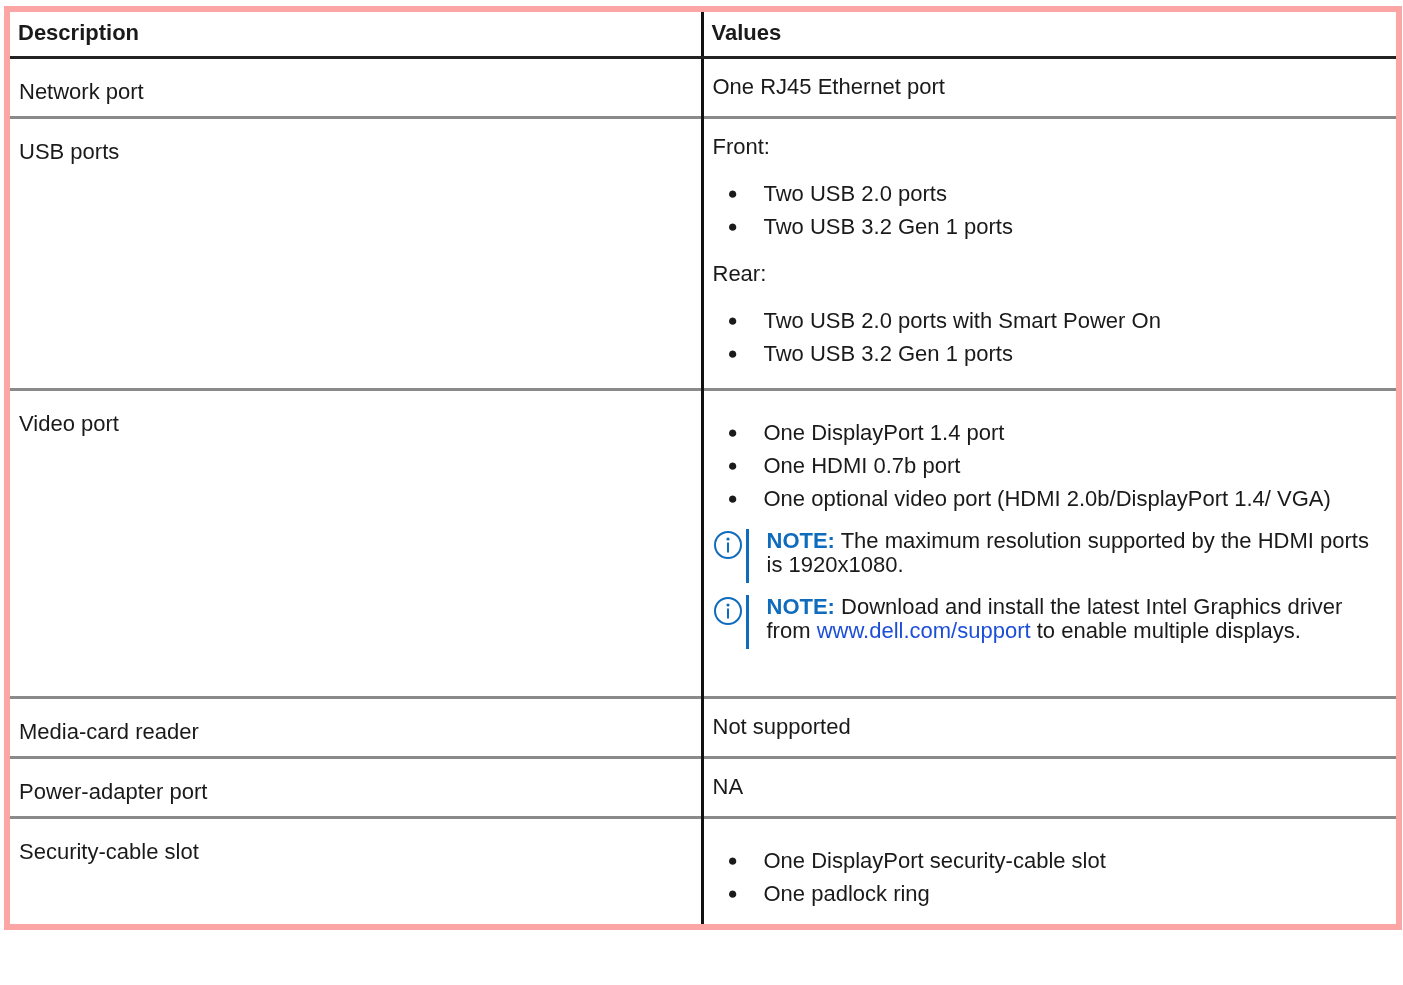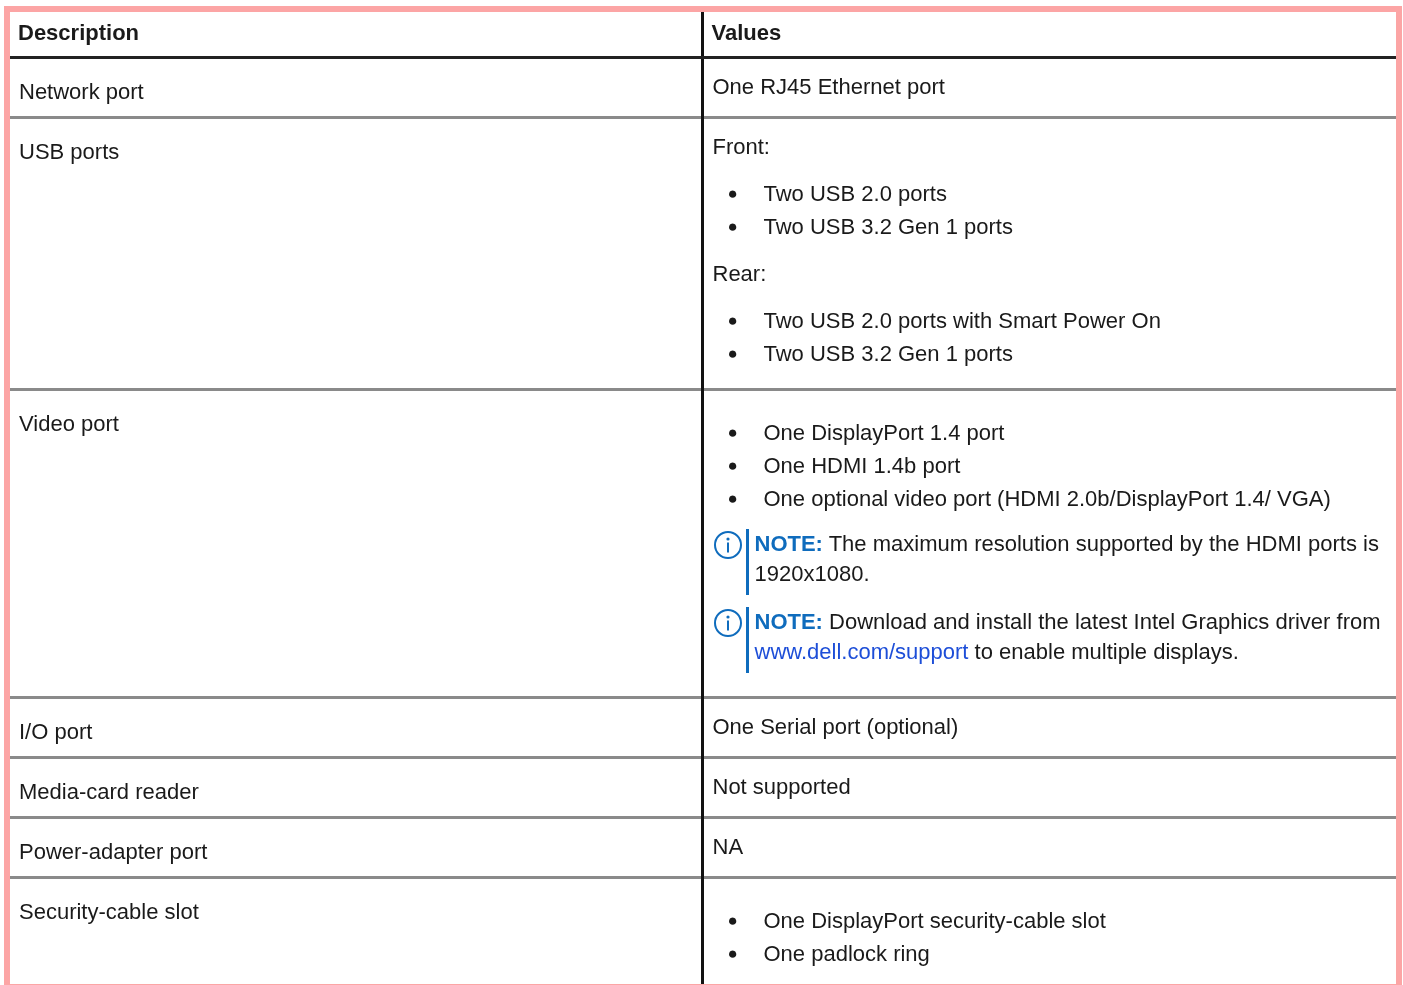--- a/index.html
+++ b/index.html
@@ -15,21 +15,21 @@
   th:last-child { border-right: none; }
   td { border-top: 3px solid #8a8a8a; }
   td.desc { border-right: 3px solid #111; padding-top: 16px; padding-left: 9px; }
   td.val { padding-top: 11px; padding-left: 9px; }
   tr.first td { border-top: 3px solid #333; }
   .bullet-list { list-style: none; margin: 14px; padding: 0; }
   .bullet-list li { position: relative; padding-left: 37px; }
   .bullet-list li::before { content: "\25CF"; position: absolute; left: 1px; top: 0; font-size: 17px; }
   .note { display: flex; align-items: flex-start; margin-top: 2px; margin-bottom: 12px; }
   .note-icon { width: 30px; height: 30px; flex: 0 0 30px; margin-top: 1px; margin-right: 3px; }
-  .note-body { border-left: 3px solid #0f6cbd; padding-left: 6px; padding-bottom: 6px; line-height: 30px; }
+  .note-body { border-left: 3px solid #0f6cbd; padding-left: 18px; padding-bottom: 6px; line-height: 24px; }
   .note-label { color: #0f6cbd; font-weight: bold; }
   .link { color: #1d4ed8; }
 </style>
 </head>
 <body>
 
 <table>
   <colgroup>
       <col class="c1">
       <col class="c2">
@@ -62,21 +62,21 @@
         </ul>
       </td>
     </tr>
 
 
     <tr style="height:308px">
       <td class="desc">Video port</td>
       <td class="val">
         <ul class="bullet-list">
           <li>One DisplayPort 1.4 port</li>
-          <li>One HDMI 1.4b port</li>
+          <li>One HDMI 0.7b port</li>
           <li>One optional video port (HDMI 2.0b/DisplayPort 1.4/ VGA)</li>
         </ul>
         <div class="note">
           <svg class="note-icon" viewBox="0 0 30 30">
             <circle cx="15" cy="15" r="13" fill="none" stroke="#0f6cbd" stroke-width="2"></circle>
             <circle cx="15" cy="9" r="1.6" fill="#0f6cbd"></circle>
             <rect x="14" y="12.5" width="2" height="10" fill="#0f6cbd"></rect>
           </svg>
           <div class="note-body"><span class="note-label">NOTE:</span><span> The maximum resolution supported by the HDMI ports is 1920x1080.</span></div>
         </div>
@@ -84,24 +84,20 @@
           <svg class="note-icon" viewBox="0 0 30 30">
             <circle cx="15" cy="15" r="13" fill="none" stroke="#0f6cbd" stroke-width="2"></circle>
             <circle cx="15" cy="9" r="1.6" fill="#0f6cbd"></circle>
             <rect x="14" y="12.5" width="2" height="10" fill="#0f6cbd"></rect>
           </svg>
           <div class="note-body"><span class="note-label">NOTE:</span><span> Download and install the latest Intel Graphics driver from </span><span class="link">www.dell.com/support</span><span> to enable multiple displays.</span></div>
         </div>
       </td>
     </tr>
 
-    <tr style="height:60px">
-      <td class="desc">I/O port</td>
-      <td class="val">One Serial port (optional)</td>
-    </tr>
 
     <tr style="height:60px">
       <td class="desc">Media-card reader</td>
       <td class="val">Not supported</td>
     </tr>
 
     <tr style="height:60px">
       <td class="desc">Power-adapter port</td>
       <td class="val">NA</td>
     </tr>

